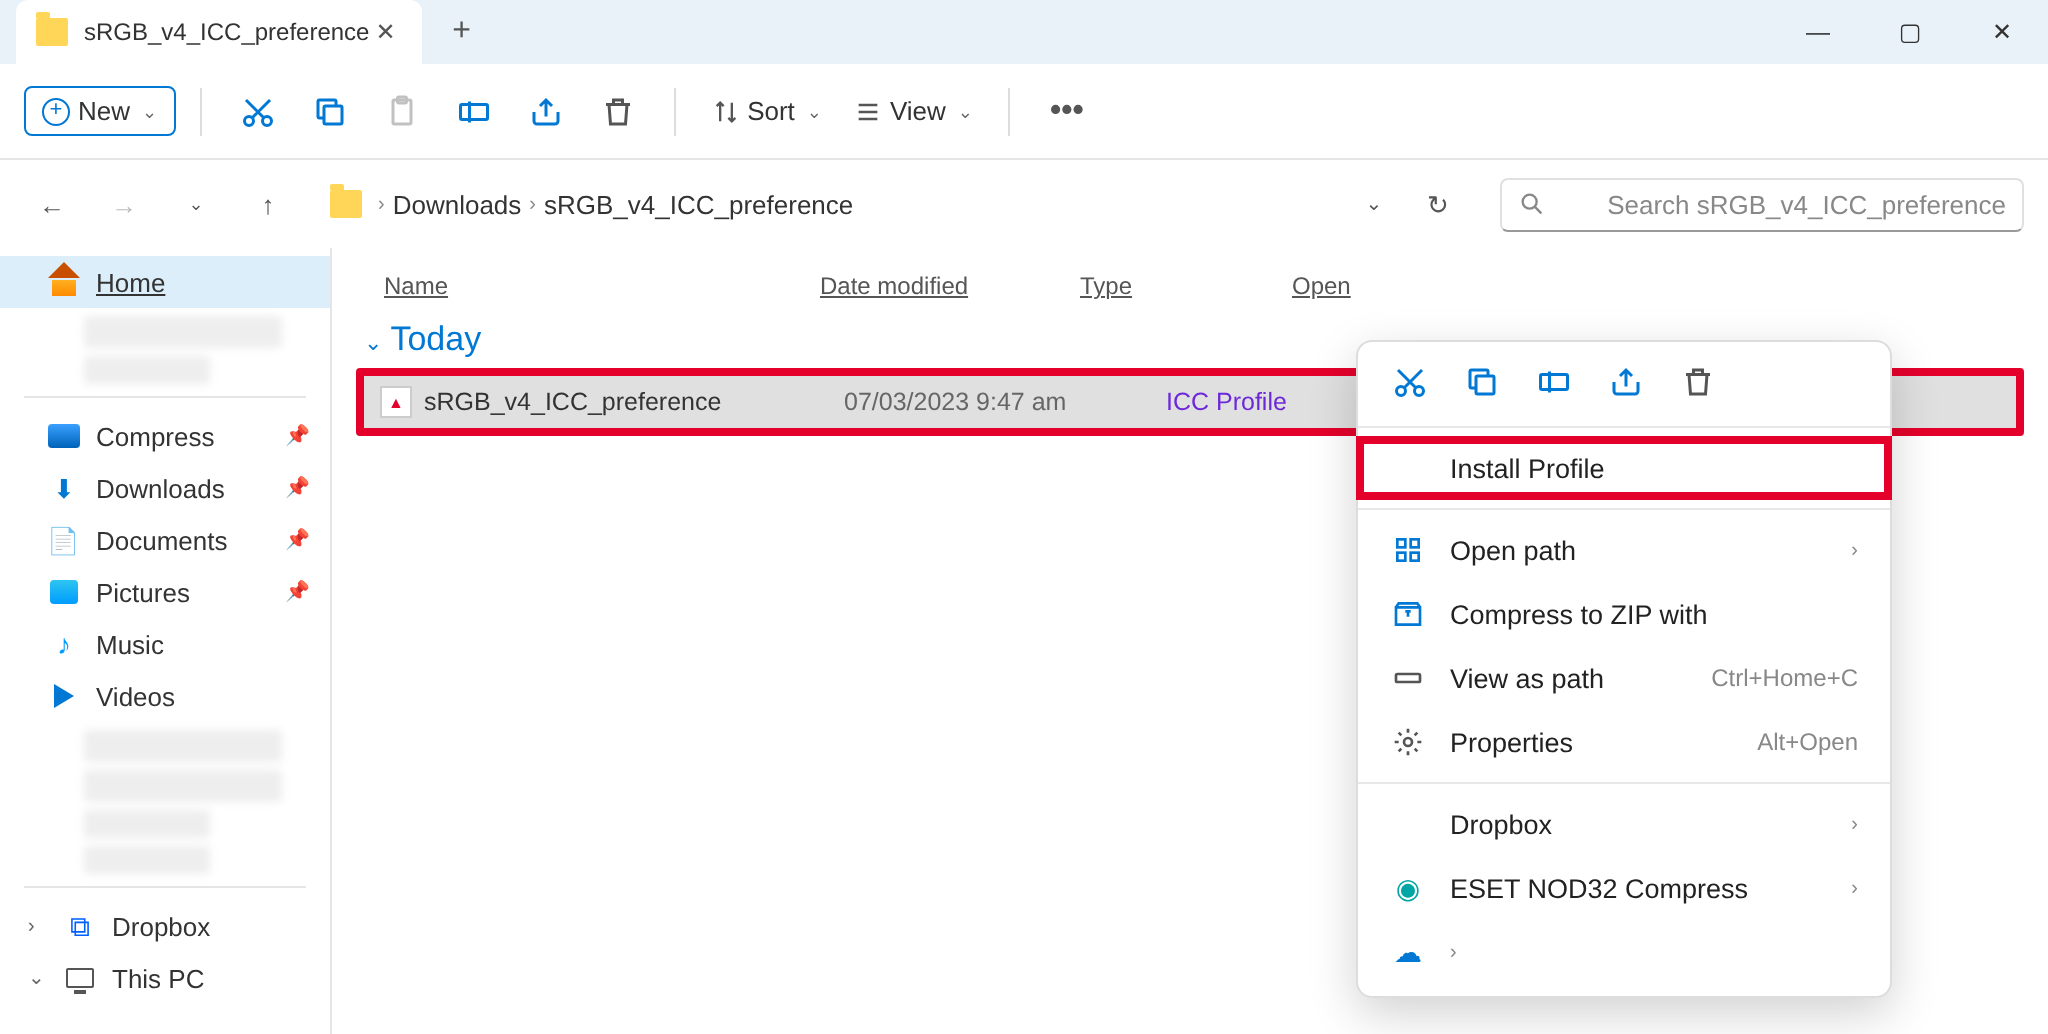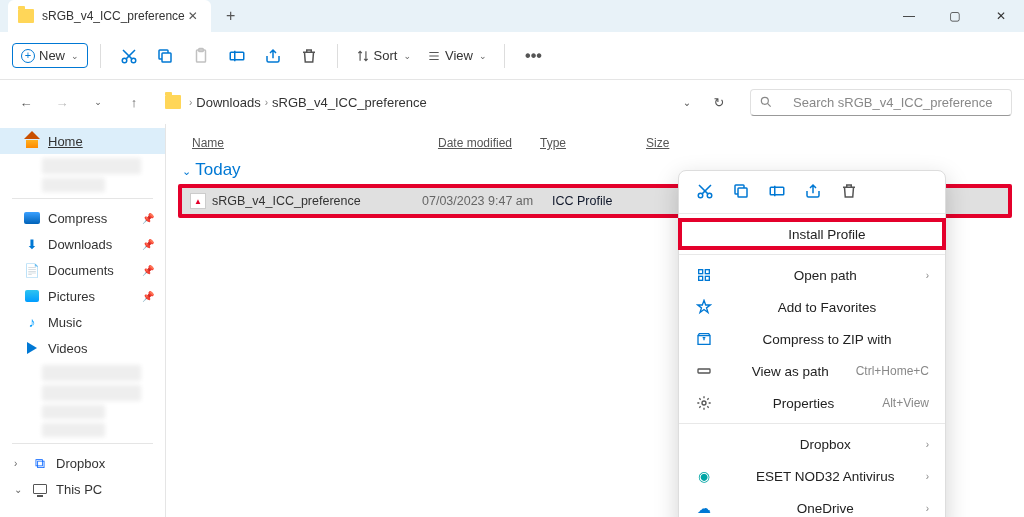--- a/index.html
+++ b/index.html
@@ -25,59 +25,59 @@
     .chev { font-size: 9px; color: #666; margin-left: 2px; }
     
     .navbar { height: 44px; display: flex; align-items: center; padding: 0 12px; gap: 8px; }
     .nav-btn { width: 28px; height: 28px; display: flex; align-items: center; justify-content: center; cursor: pointer; color: #555; font-size: 13px; }
     .breadcrumb { flex: 1; display: flex; align-items: center; padding: 4px 8px; gap: 4px; border: 1px solid transparent; border-radius: 4px; font-size: 13px; color: #333; }
     .bc-folder { width: 16px; height: 14px; background: #ffd658; border-radius: 1px; position: relative; margin-right: 4px; }
     .bc-folder::before { content: ''; position: absolute; top: -3px; left: 0; width: 7px; height: 3px; background: #ffd658; border-radius: 1px 1px 0 0; }
     .bc-sep { color: #888; font-size: 10px; }
     .bc-item { cursor: pointer; }
     .bc-end { margin-left: auto; display: flex; gap: 4px; }
-    .search { width: 262px; border: 1px solid #e0e0e0; border-bottom-color: #999; border-radius: 4px; padding: 5px 8px; display: flex; align-items: center; gap: 20px; font-size: 13px; color: #888; }
+    .search { width: 262px; border: 1px solid #e0e0e0; border-bottom-color: #999; border-radius: 4px; padding: 5px 8px; display: flex; align-items: center; gap: 6px; font-size: 13px; color: #888; justify-content: space-between; }
     .search svg { width: 14px; height: 14px; }
     
     .main { display: flex; height: calc(100% - 124px); position: relative; }
     .sidebar { width: 166px; border-right: 1px solid #e5e5e5; overflow-y: auto; padding: 4px 0; }
     .sidebar::-webkit-scrollbar { width: 14px; }
     .sidebar::-webkit-scrollbar-thumb { background: #c8c8c8; border-radius: 7px; border: 3px solid #fff; }
     .sb-item { display: flex; align-items: center; padding: 5px 10px 5px 24px; font-size: 13px; color: #333; cursor: pointer; position: relative; }
     .sb-item.home { background: #dceefa; text-decoration: underline; }
     .sb-item .pin { position: absolute; right: 10px; color: #888; font-size: 10px; }
     .sb-icon { margin-right: 8px; display: flex; align-items: center; justify-content: center; width: 16px; height: 16px; }
     .sb-sep { height: 1px; background: #e5e5e5; margin: 6px 12px; }
     .sb-blur { height: 16px; margin: 4px 24px 4px 42px; background: #eee; border-radius: 2px; filter: blur(2px); }
     .sb-blur-small { height: 14px; margin: 4px 60px 4px 42px; background: #eee; border-radius: 2px; filter: blur(2px); }
     .sb-expand { display: flex; align-items: center; padding: 5px 10px 5px 14px; font-size: 13px; color: #333; cursor: pointer; }
     .sb-expand .caret { font-size: 10px; color: #666; margin-right: 8px; width: 10px; }
     
     .content { flex: 1; padding: 8px 12px; position: relative; }
     .col-headers { display: flex; font-size: 12px; color: #555; padding: 4px 0; text-decoration: underline; }
     .col-name { width: 232px; padding-left: 14px; }
-    .col-date { width: 130px; text-align: center; }
+    .col-date { width: 130px; }
     .col-type { width: 106px; }
     .col-size { width: 70px; }
     .group-header { font-size: 17px; color: #0078d4; padding: 6px 4px 4px; cursor: pointer; }
     .group-header::before { content: '⌄'; margin-right: 4px; font-size: 11px; }
     
     .highlight-row { border: 4px solid #e4002b; border-radius: 2px; }
     .file-row { display: flex; align-items: center; background: #e0e0e0; padding: 5px 0 5px 8px; font-size: 12.5px; color: #333; }
     .file-icon { width: 16px; height: 16px; background: #fff; border: 1px solid #ccc; display: flex; align-items: center; justify-content: center; margin-right: 6px; font-size: 8px; color: #e4002b; }
     .file-name { width: 210px; }
     .file-date { width: 130px; color: #666; }
-    .file-type { width: 106px; color: #0f172a; }
+    .file-type { width: 106px; color: #6d28d9; margin-left: 31px; }
     .file-size { width: 70px; text-align: right; color: #bbb; font-size: 11px; }
     
     .context-menu { position: absolute; left: 678px; top: 170px; width: 268px; background: #fff; border: 1px solid #ddd; border-radius: 8px; box-shadow: 0 8px 24px rgba(0,0,0,.18); padding: 6px 0; z-index: 100; }
     .cm-icons { display: flex; padding: 4px 16px 8px; gap: 16px; }
     .cm-icon { width: 20px; height: 20px; display: flex; align-items: center; justify-content: center; cursor: pointer; }
     .cm-icon svg { width: 18px; height: 18px; }
-    .cm-item { display: flex; align-items: center; padding: 7px 16px; font-size: 13.5px; color: #222; cursor: pointer; text-align: center; }
+    .cm-item { display: flex; align-items: center; padding: 7px 16px; font-size: 13.5px; color: #222; cursor: pointer; }
     .cm-item-icon { width: 18px; height: 18px; margin-right: 12px; display: flex; align-items: center; justify-content: center; }
     .cm-item-label { flex: 1; }
     .cm-item-shortcut { font-size: 12px; color: #888; }
     .cm-item-arrow { font-size: 10px; color: #888; }
     .cm-sep { height: 1px; background: #e8e8e8; margin: 4px 0; }
     .cm-highlight { border: 4px solid #e4002b; margin: 0 -1px; padding: 3px 13px; }
     
     .icon-home { width: 16px; height: 14px; position: relative; }
     .icon-home::before { content: ''; position: absolute; bottom: 0; left: 2px; width: 12px; height: 8px; background: linear-gradient(#ffb020,#ff8a00); }
     .icon-home::after { content: ''; position: absolute; top: -3px; left: 0; border-left: 8px solid transparent; border-right: 8px solid transparent; border-bottom: 8px solid #c94f00; }
@@ -254,21 +254,21 @@
         </span>
         <span>This PC</span>
       </div>
   </div>
 
   <div class="content">
     <div class="col-headers">
       <div class="col-name">Name</div>
       <div class="col-date">Date modified</div>
       <div class="col-type">Type</div>
-      <div class="col-size">Size</div>
+      <div class="col-size">Open</div>
     </div>
     <div class="group-header">Today</div>
     <div class="highlight-row">
       <div class="file-row">
         <div class="file-icon">▲</div>
         <div class="file-name">sRGB_v4_ICC_preference</div>
         <div class="file-date">07/03/2023 9:47 am</div>
         <div class="file-type">ICC Profile</div>
         <div class="file-size">60 KB</div>
       </div>
@@ -322,28 +322,20 @@
           <rect x="4" y="14" width="6" height="6"></rect>
           <rect x="14" y="14" width="6" height="6"></rect>
         </svg>
       </span>
     <span class="cm-item-label">Open path</span>
     <span class="cm-item-arrow">›</span>
   </div>
   <div class="cm-item">
     <span class="cm-item-icon">
         <svg width="16" height="16" viewBox="0 0 24 24" fill="none" stroke="#0078d4" stroke-width="2">
-          <path d="M12 2l2.5 7h7l-5.7 4.3 2.2 7-6-4.5-6 4.5 2.2-7L2.5 9h7z"></path>
-        </svg>
-      </span>
-    <span class="cm-item-label">Add to Favorites</span>
-  </div>
-  <div class="cm-item">
-    <span class="cm-item-icon">
-        <svg width="16" height="16" viewBox="0 0 24 24" fill="none" stroke="#0078d4" stroke-width="2">
           <path d="M3 7l2-3h14l2 3M3 7h18v13H3zM12 10v4m-2-4h4"></path>
         </svg>
       </span>
     <span class="cm-item-label">Compress to ZIP with</span>
   </div>
   <div class="cm-item">
     <span class="cm-item-icon">
         <svg width="16" height="16" viewBox="0 0 24 24" fill="none" stroke="#555" stroke-width="2">
           <rect x="3" y="9" width="18" height="6" rx="1"></rect>
         </svg>
@@ -352,32 +344,31 @@
     <span class="cm-item-shortcut">Ctrl+Home+C</span>
   </div>
   <div class="cm-item">
     <span class="cm-item-icon">
         <svg width="16" height="16" viewBox="0 0 24 24" fill="none" stroke="#555" stroke-width="2">
           <circle cx="12" cy="12" r="3"></circle>
           <path d="M12 2v3m0 14v3M2 12h3m14 0h3M5 5l2 2m10 10l2 2M5 19l2-2m10-10l2-2"></path>
         </svg>
       </span>
     <span class="cm-item-label">Properties</span>
-    <span class="cm-item-shortcut">Alt+View</span>
+    <span class="cm-item-shortcut">Alt+Open</span>
   </div>
   <div class="cm-sep"></div>
   <div class="cm-item">
     <span class="cm-item-icon"></span>
     <span class="cm-item-label">Dropbox</span>
     <span class="cm-item-arrow">›</span>
   </div>
   <div class="cm-item">
     <span class="cm-item-icon" style="color:#00a5a5;font-size:14px;">◉</span>
-    <span class="cm-item-label">ESET NOD32 Antivirus</span>
+    <span class="cm-item-label">ESET NOD32 Compress</span>
     <span class="cm-item-arrow">›</span>
   </div>
   <div class="cm-item">
     <span class="cm-item-icon" style="color:#0078d4;font-size:14px;">☁</span>
-    <span class="cm-item-label">OneDrive</span>
     <span class="cm-item-arrow">›</span>
   </div>
 
 </div>
 
 </body></html>

